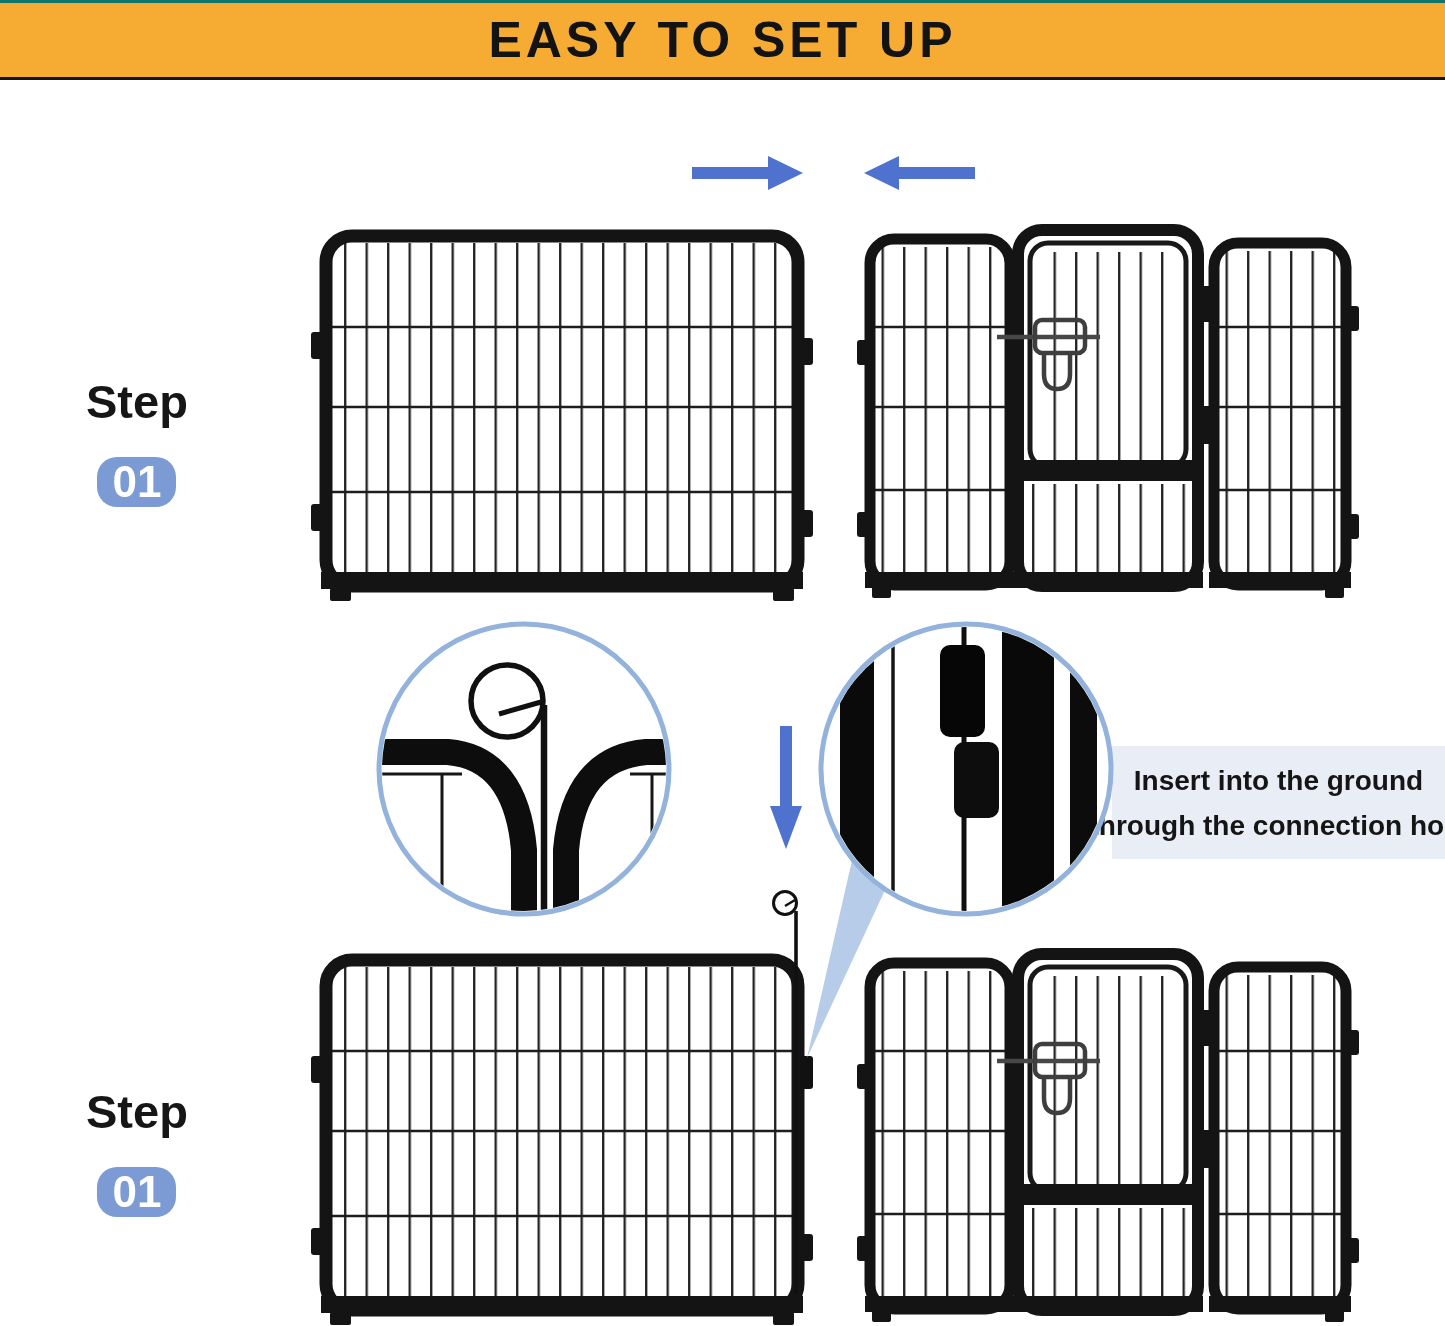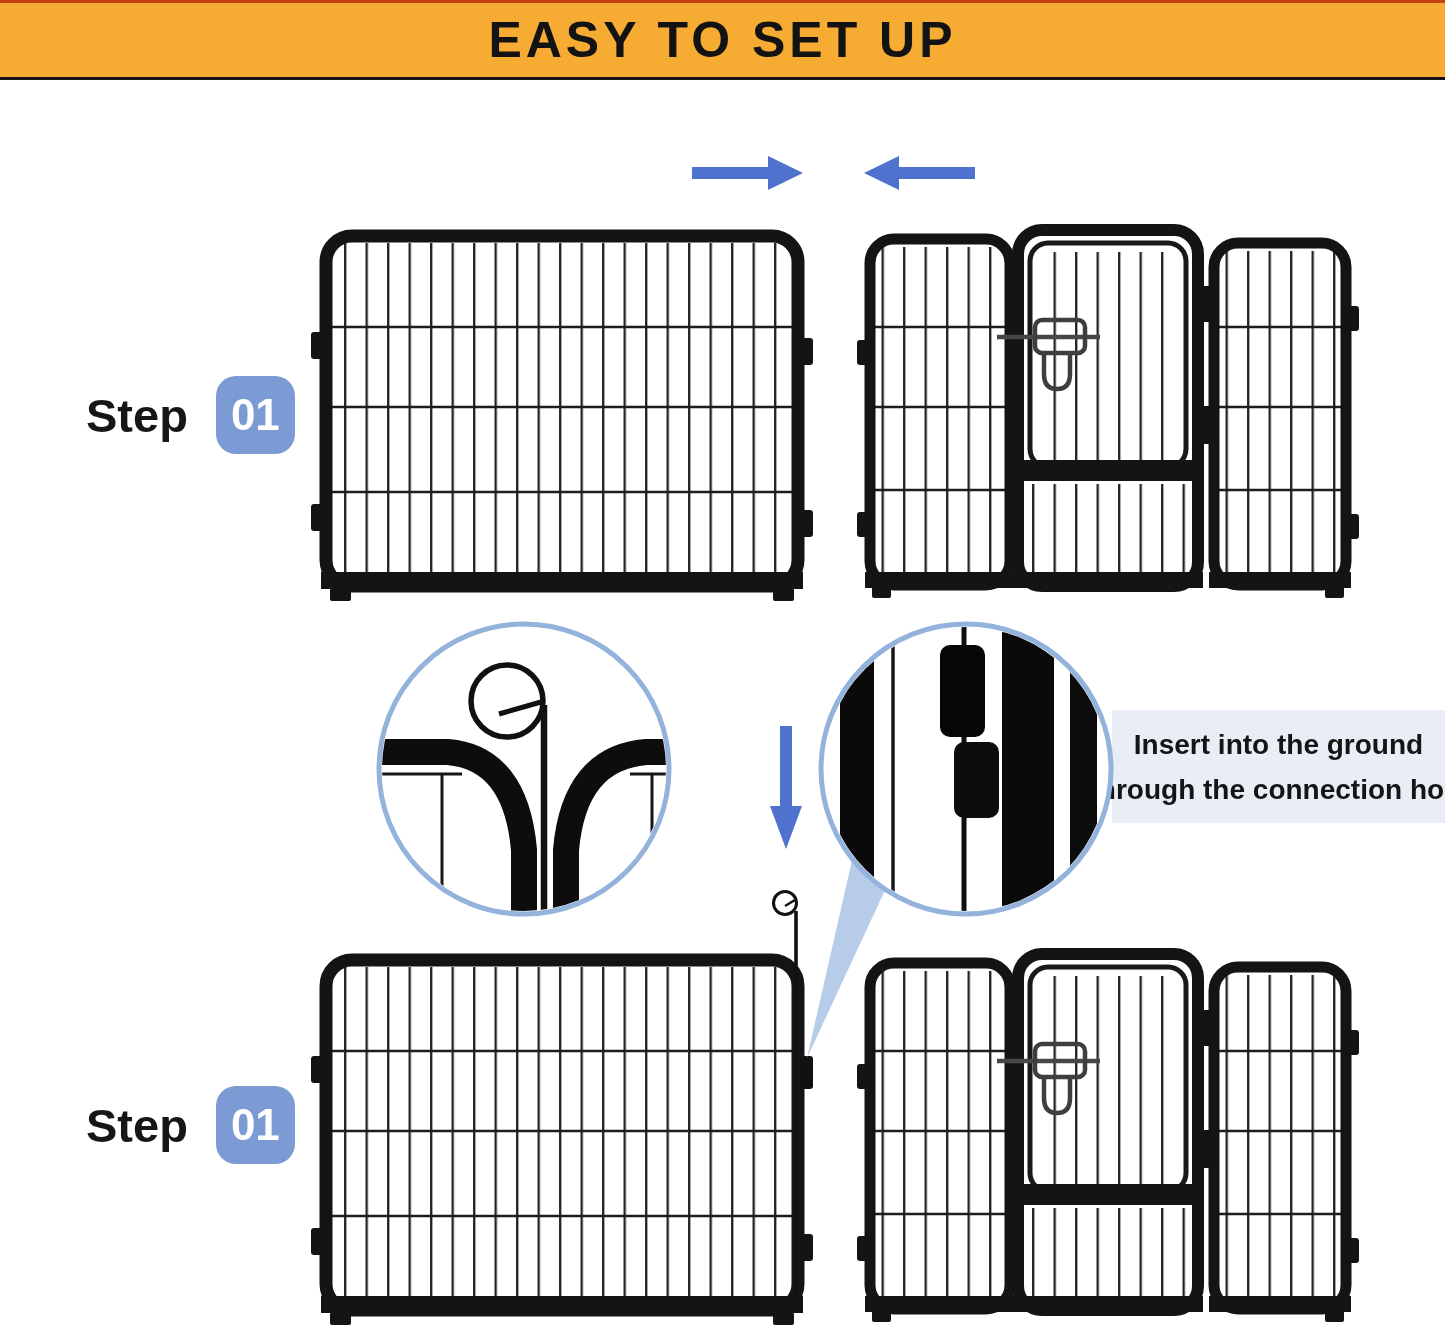--- a/index.html
+++ b/index.html
@@ -2,39 +2,39 @@
 <html><head>
 <meta charset="utf-8">
 <style>
   html,body{margin:0;padding:0;background:#ffffff;}
   .canvas{
     position:relative;width:1445px;height:1326px;background:#ffffff;
     overflow:hidden;font-family:"Liberation Sans",sans-serif;
   }
   .banner{
     position:absolute;left:0;top:0;width:1445px;height:74px;
-    background:#F6AB32;border-top:3px solid #c2410c;border-bottom:3px solid #151515;
+    background:#F6AB32;border-top:3px solid #0f766e;border-bottom:3px solid #151515;
     display:flex;align-items:center;justify-content:center;
   }
   .banner-title{
     font-size:50px;font-weight:bold;color:#131313;letter-spacing:4px;
   }
   .step-label{
-    position:absolute;left:86px;height:82px;display:flex;align-items:center;gap:28px;
+    position:absolute;left:86px;height:82px;display:flex;align-items:center;gap:28px;flex-direction:column;
   }
   .step-label.s1{top:374px;}
   .step-label.s2{top:1084px;}
   .step-word{font-size:47px;font-weight:bold;color:#161616;}
   .step-badge{
     width:79px;height:78px;background:#7C9BD4;border-radius:20px;
     display:flex;align-items:center;justify-content:center;
     color:#ffffff;font-size:44px;font-weight:bold;
   }
   .callout-box{
-    position:absolute;left:1112px;top:710px;width:333px;height:113px;
+    position:absolute;left:1112px;top:746px;width:333px;height:113px;
     background:#E9EDF5;display:flex;flex-direction:column;justify-content:center;
     align-items:center;text-align:center;
   }
   .callout-line{font-size:28px;font-weight:bold;color:#151515;line-height:45px;white-space:nowrap;}
   .scene{position:absolute;left:0;top:0;}
   
   .wire{stroke:#1d1d1d;stroke-width:2.4;}
   .wire3{stroke:#161616;stroke-width:3;}
   .frame13{fill:none;stroke:#141414;stroke-width:13;}
   .frame12{fill:none;stroke:#141414;stroke-width:12;}

